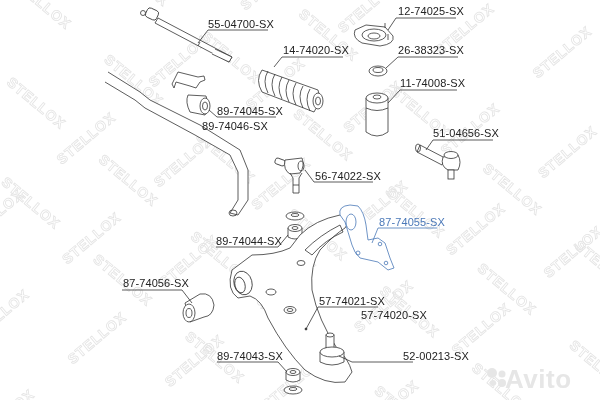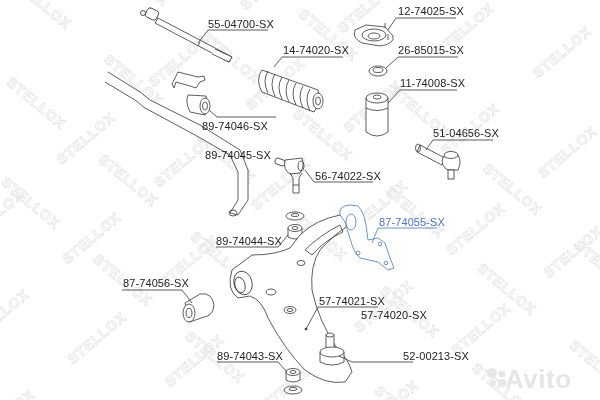--- a/index.html
+++ b/index.html
@@ -223,24 +223,24 @@
     <circle cx="358" cy="253" r="2"></circle>
     <circle cx="380" cy="244" r="1.8"></circle>
     <circle cx="386" cy="263" r="1.8"></circle>
   </g>
   <line x1="372" y1="243" x2="378" y2="228" stroke="#4a78b8"></line>
   <line x1="378" y1="228" x2="437" y2="228" stroke="#4a78b8"></line>
 </svg>
 
 <div class="label" style="left:208px; top:18px;">55-04700-SX</div>
 <div class="label" style="left:283px; top:44px;">14-74020-SX</div>
-<div class="label" style="left:205px; top:105px;margin-top:44px;">89-74045-SX</div>
+<div class="label" style="left:217px; top:105px;">89-74045-SX</div>
 <div class="label" style="left:202px; top:120px;">89-74046-SX</div>
 <div class="label" style="left:398px; top:5px;">12-74025-SX</div>
-<div class="label" style="left:398px; top:44px;">26-85015-SX</div>
+<div class="label" style="left:398px; top:44px;">26-38323-SX</div>
 <div class="label" style="left:400px; top:77px;">11-74008-SX</div>
 <div class="label" style="left:433px; top:127px;">51-04656-SX</div>
 <div class="label" style="left:315px; top:170px;">56-74022-SX</div>
 <div class="label blue" style="left:379px; top:216px;">87-74055-SX</div>
 <div class="label" style="left:216px; top:235px;">89-74044-SX</div>
 <div class="label" style="left:123px; top:277px;">87-74056-SX</div>
 <div class="label" style="left:319px; top:295px;">57-74021-SX</div>
 <div class="label" style="left:327px; top:309px;margin-left:34px;">57-74020-SX</div>
 <div class="label" style="left:217px; top:350px;">89-74043-SX</div>
 <div class="label" style="left:355px; top:350px;padding-left:48px;">52-00213-SX</div>

